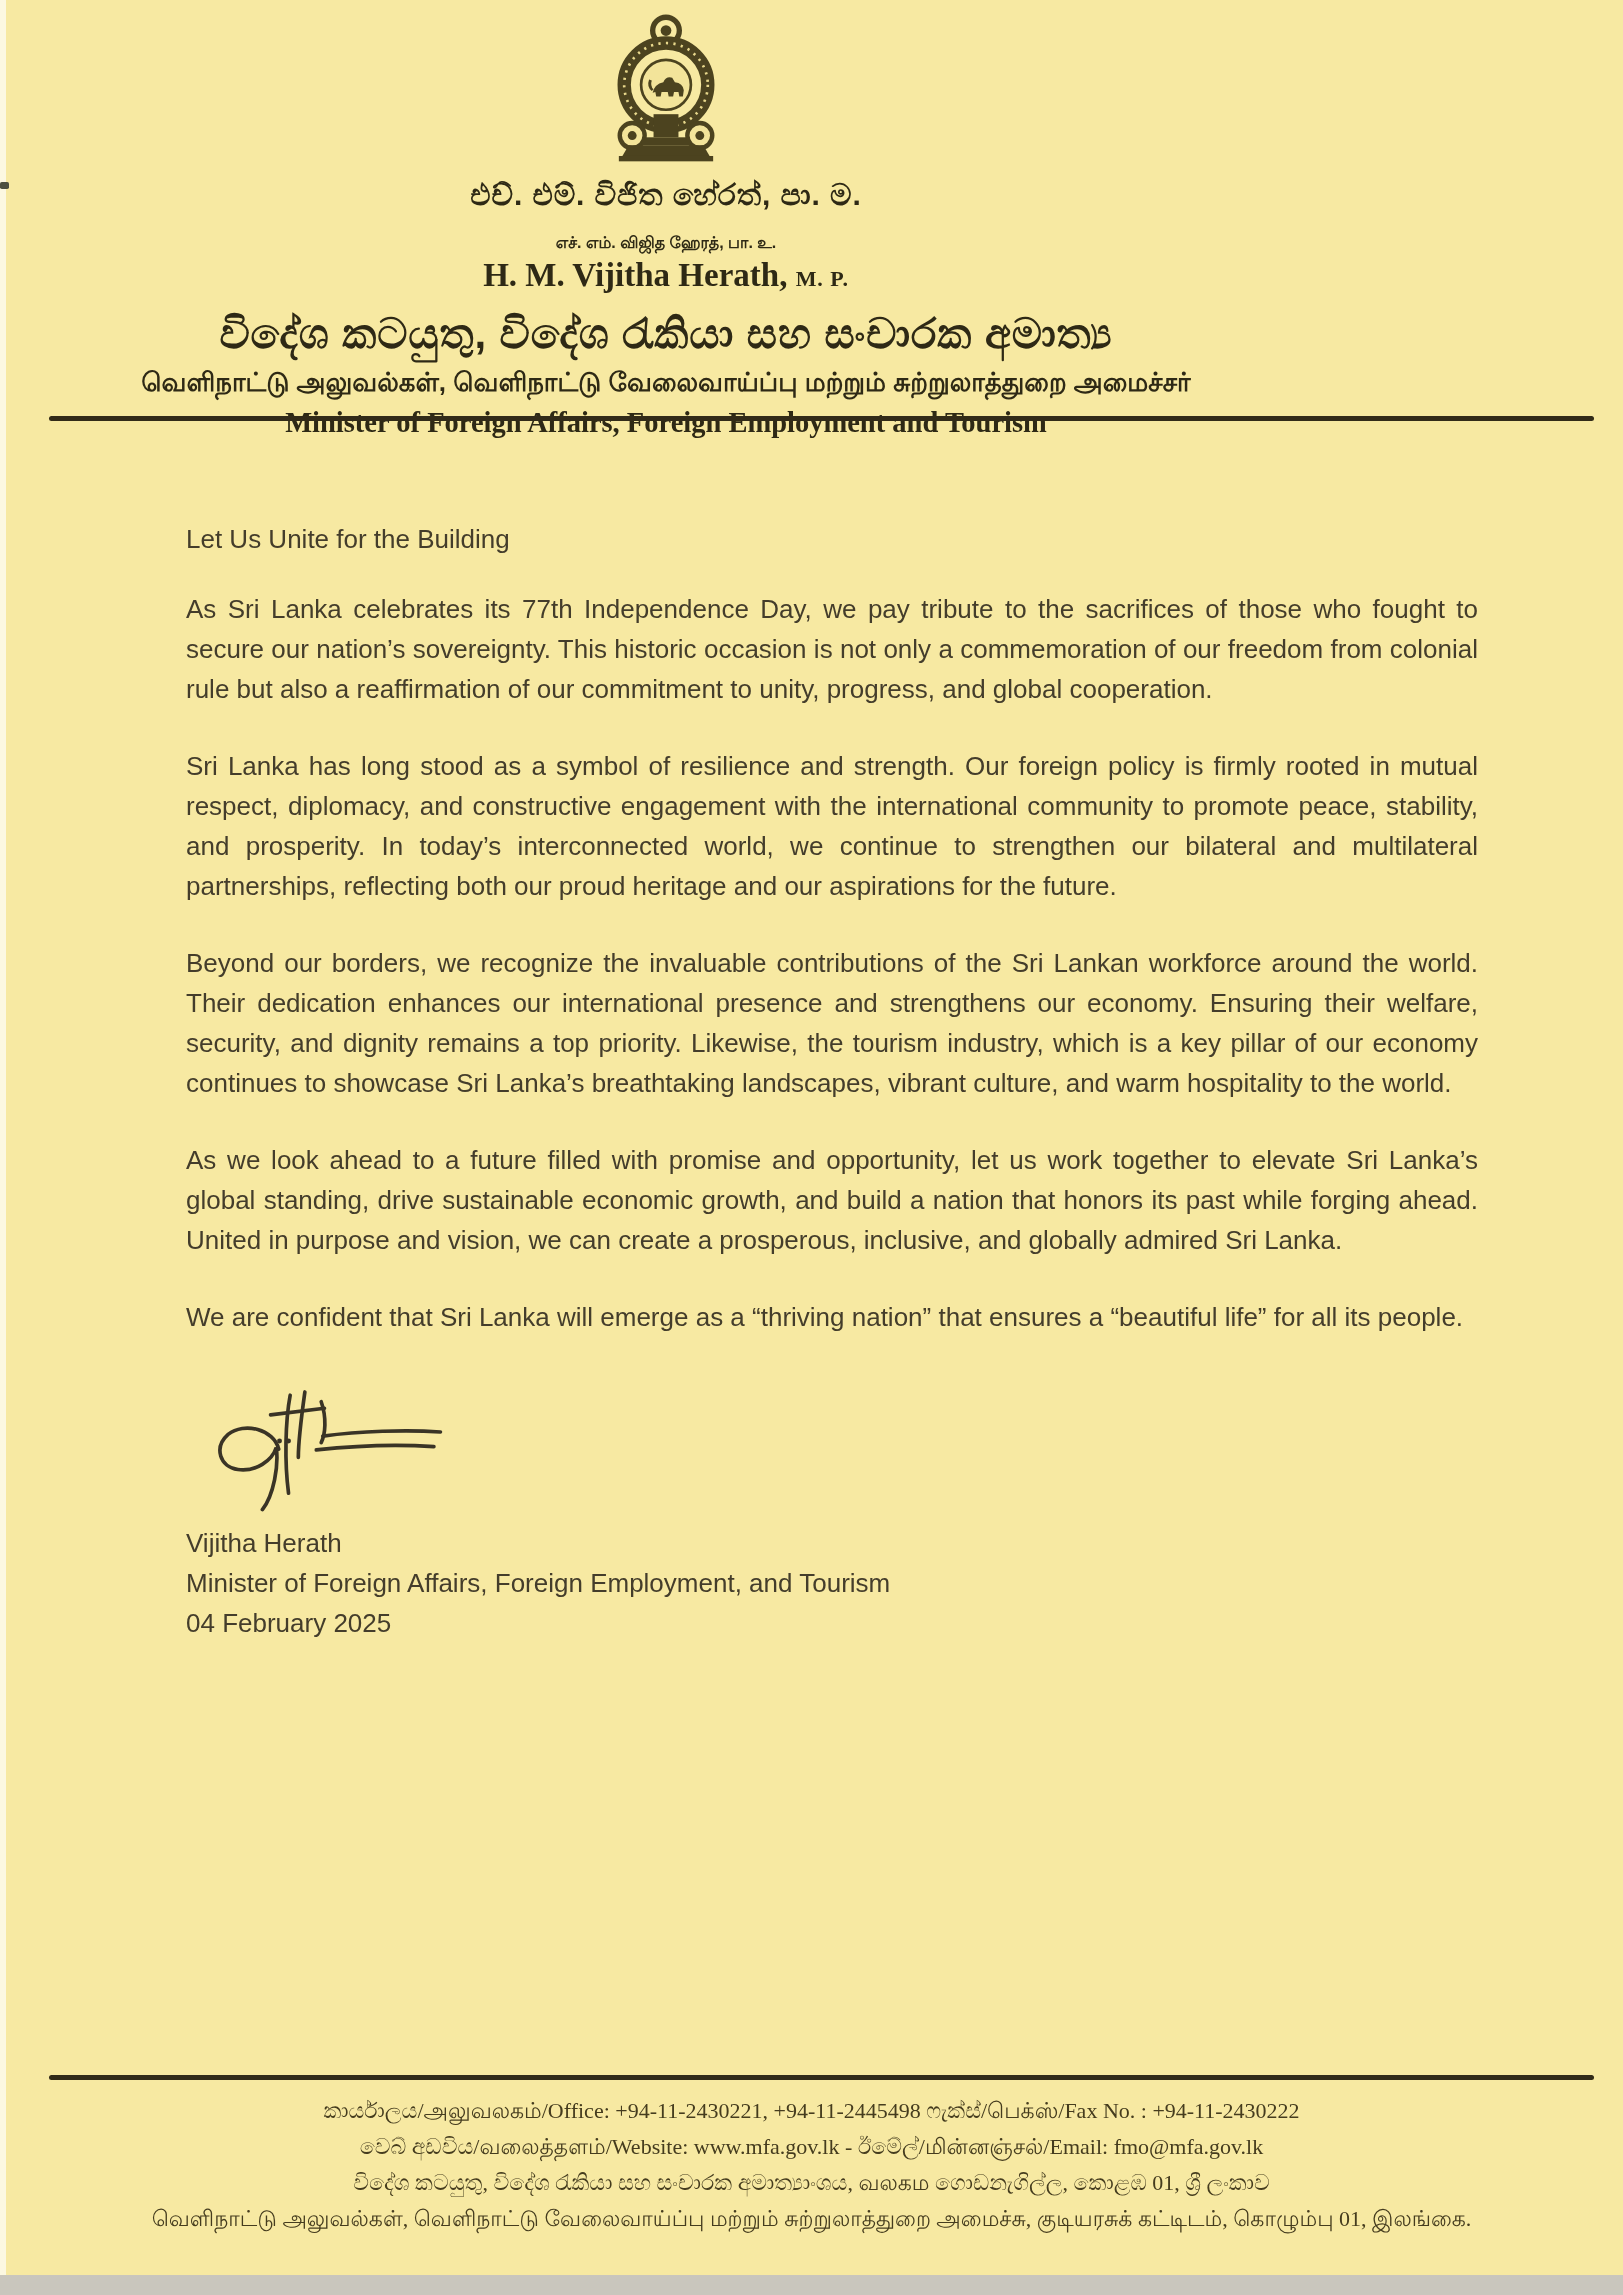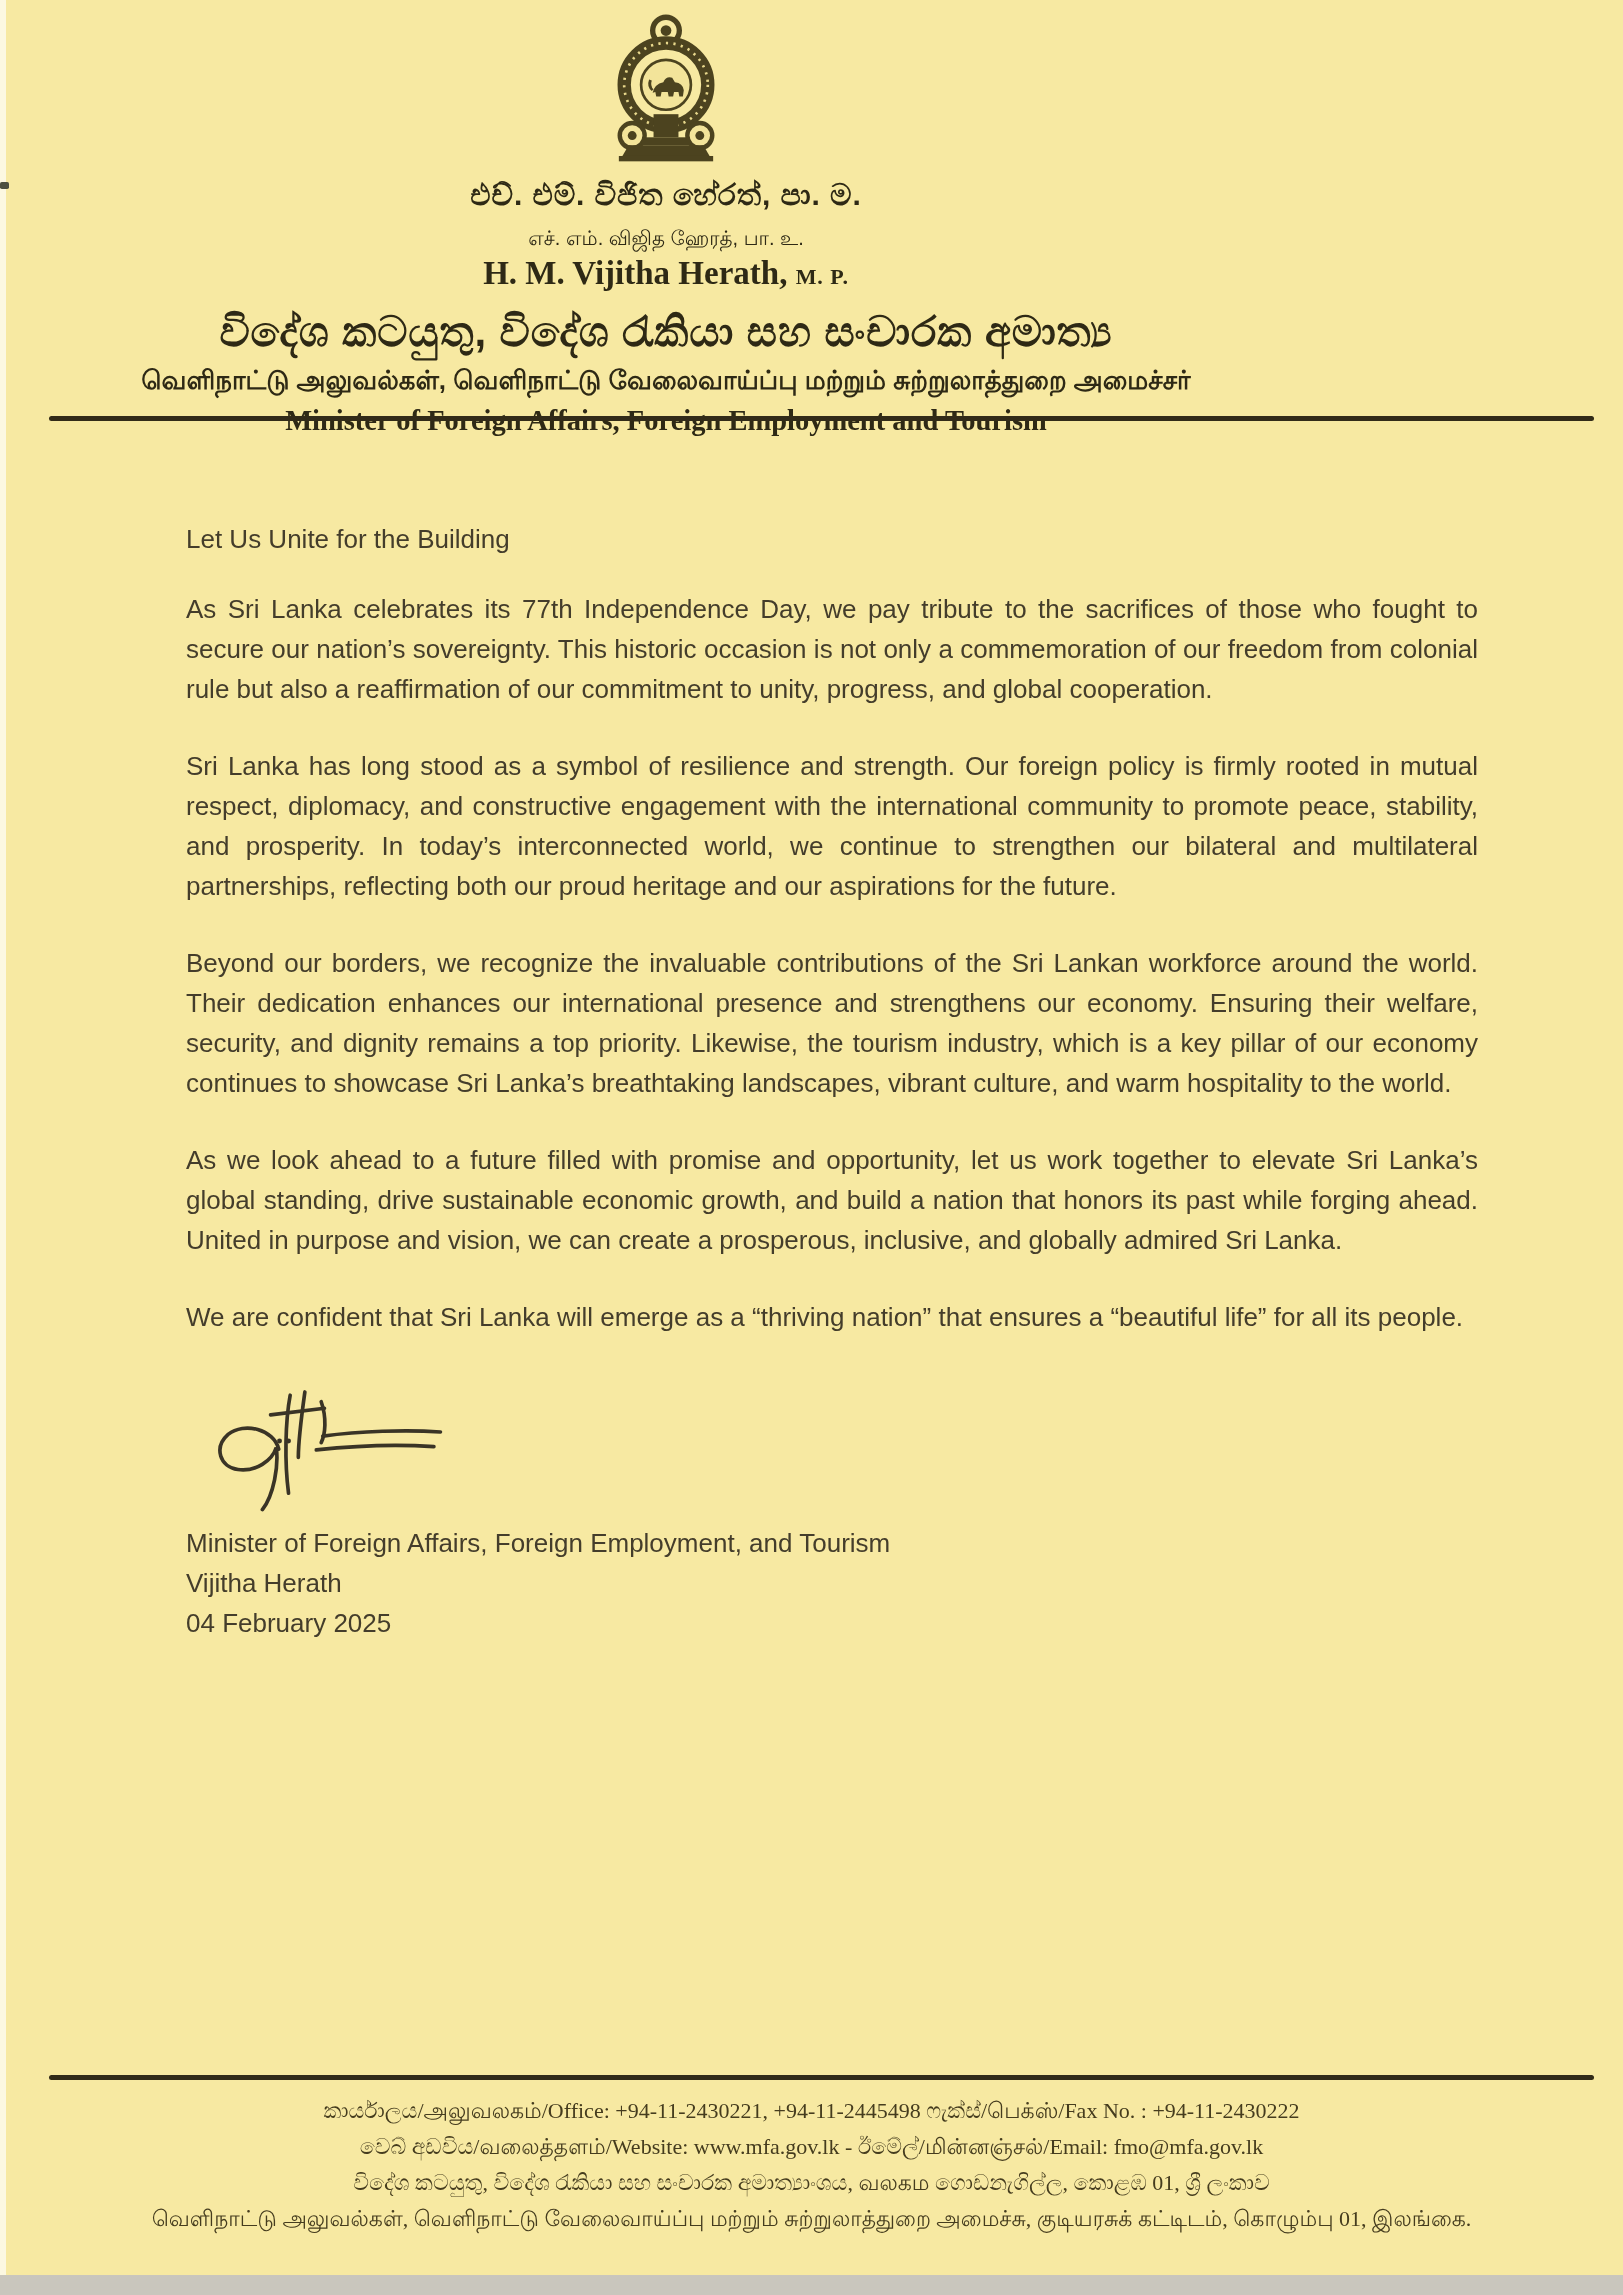--- a/index.html
+++ b/index.html
@@ -12,21 +12,21 @@
   }
   
   .left-edge  { position:absolute; left:0; top:0; width:6.2px; height:2276px; background:#fcf8e1; }
   .bottom-bar { position:absolute; left:0; top:2275px; width:1623px; height:20.5px; background:#c9c6bd; }
   .speck      { position:absolute; left:0; top:182px; width:9px; height:7.1px; background:#4d5040; border-radius:1.8px; }
 
   
   .header { position:absolute; left:0; top:10.7px; width:1332px; text-align:center; color:#2e2915; }
   .emblem-wrap { line-height:0; }
   .name-si { font-size:30px; font-weight:bold; margin-top:14.2px; letter-spacing:0.9px; }
-  .name-ta { font-size:20px; font-weight:normal; margin-top:14px; }
+  .name-ta { font-size:16px; font-weight:bold; margin-top:21px; }
   .name-en { font-family:"Liberation Serif","DejaVu Serif",serif; font-size:33px; font-weight:bold; margin-top:3.6px; }
   .name-en .suffix { font-size:22px; letter-spacing:0.9px; }
   .min-si  { font-size:42px; font-weight:bold; margin-top:16px; letter-spacing:0.9px; }
   .min-ta  { font-size:26px; font-weight:bold; margin-top:9px; }
   .min-en  { font-family:"Liberation Serif","DejaVu Serif",serif; font-size:28.5px; font-weight:bold; margin-top:5.3px; }
 
   .rule-top    { position:absolute; left:49px;  top:416px;  width:1545px; height:4.5px; background:#322b18; border-radius:2.7px; }
   .rule-bottom { position:absolute; left:49px;  top:2075px; width:1545px; height:4.5px; background:#322b18; border-radius:2.7px; }
 
   
@@ -115,22 +115,22 @@
           <path d="M150 76 C 195 70, 252 68, 294 71"></path>
           <path d="M142 93 C 188 88, 242 86, 286 89"></path>
         </g>
         <g fill="#3a3426">
           <circle cx="97" cy="82" r="3"></circle>
           <circle cx="108" cy="82" r="3"></circle>
         </g>
       </svg>
     </div>
 
+    <div class="signer-line">Vijitha Herath</div>
     <div class="signer-line">Minister of Foreign Affairs, Foreign Employment, and Tourism</div>
-    <div class="signer-line">Vijitha Herath</div>
     <div class="signer-line">04 February 2025</div>
   </div>
 
   <div class="rule-bottom"></div>
   <div class="footer">
     <div>කාර්යාලය/அலுவலகம்/Office: +94-11-2430221, +94-11-2445498 ෆැක්ස්/பெக்ஸ்/Fax No. : +94-11-2430222</div>
     <div>වෙබ් අඩවිය/வலைத்தளம்/Website: www.mfa.gov.lk - ඊමේල්/மின்னஞ்சல்/Email: fmo@mfa.gov.lk</div>
     <div>විදේශ කටයුතු, විදේශ රැකියා සහ සංචාරක අමාත්‍යාංශය, வலகம ගොඩනැගිල්ල, කොළඹ 01, ශ්‍රී ලංකාව</div>
     <div>வெளிநாட்டு அலுவல்கள், வெளிநாட்டு வேலைவாய்ப்பு மற்றும் சுற்றுலாத்துறை அமைச்சு, குடியரசுக் கட்டிடம், கொழும்பு 01, இலங்கை.</div>
   </div>

